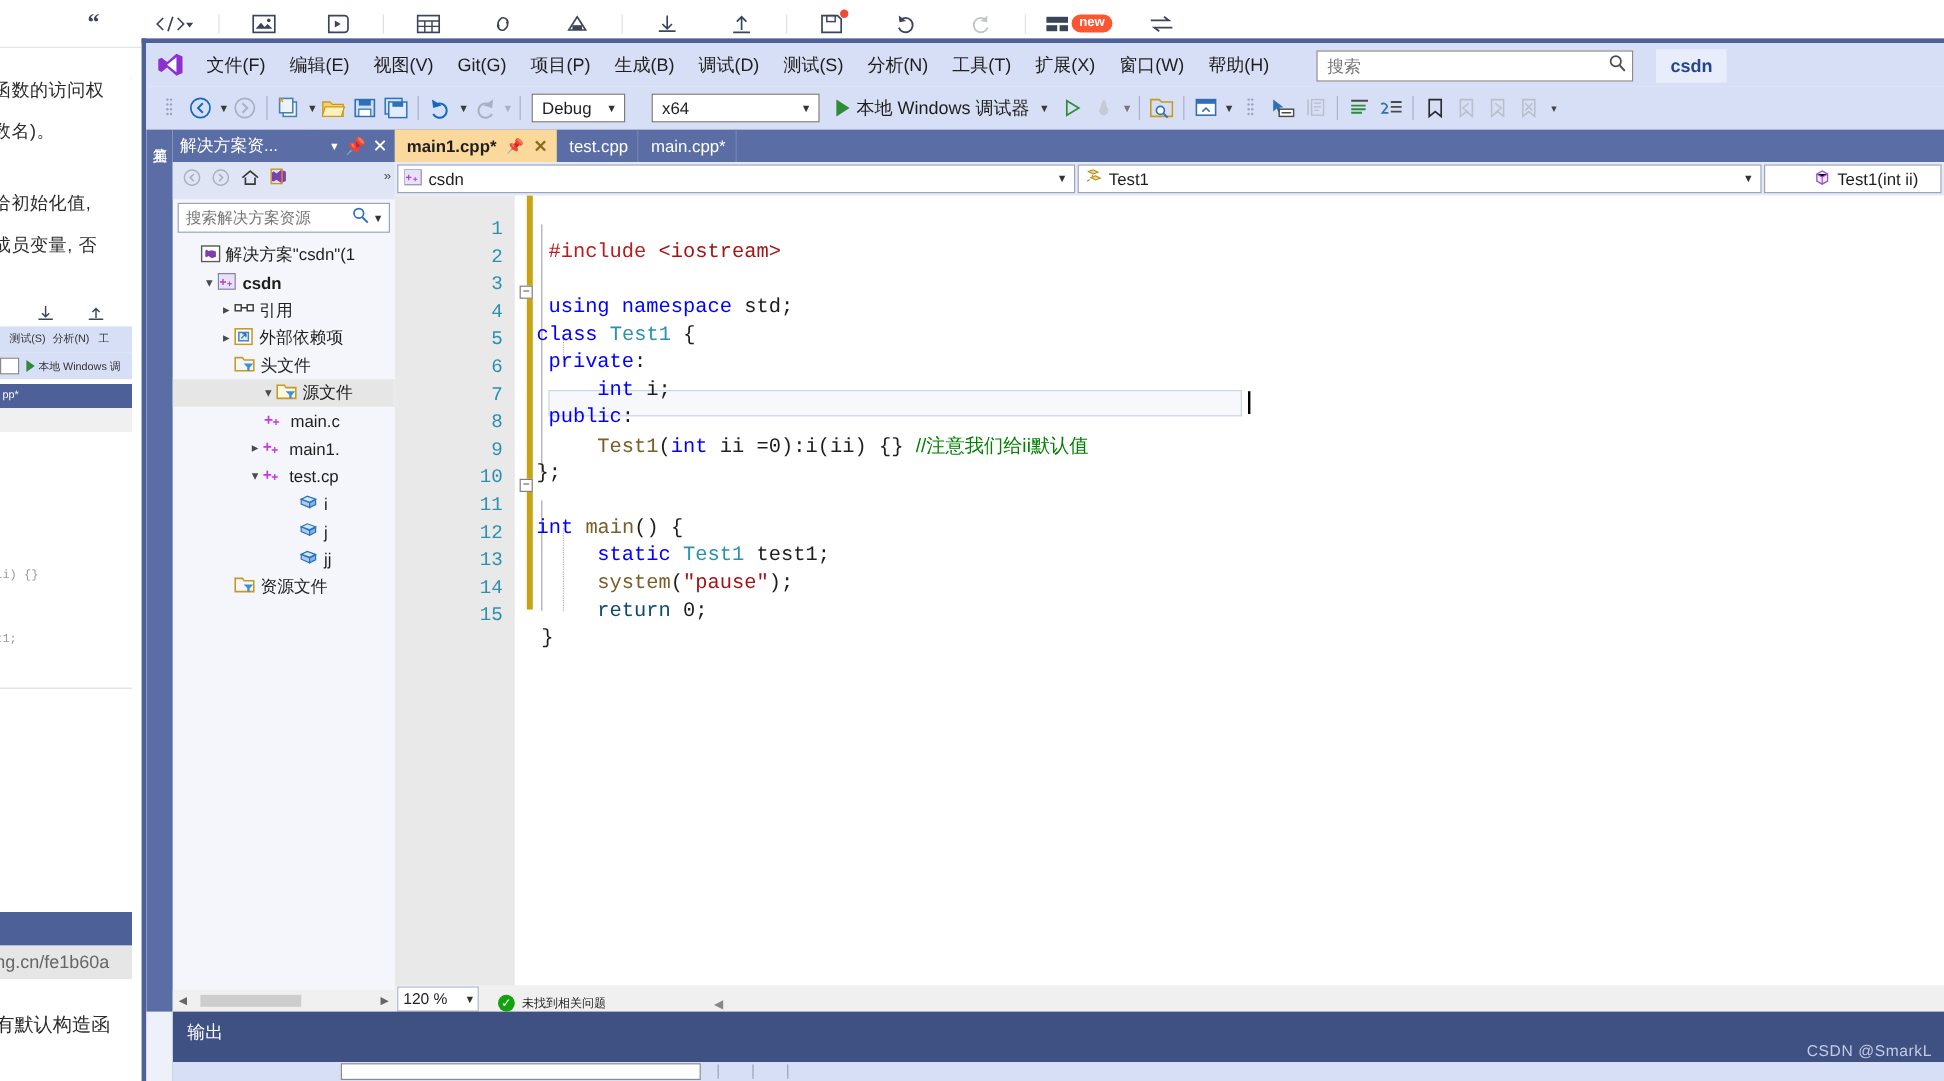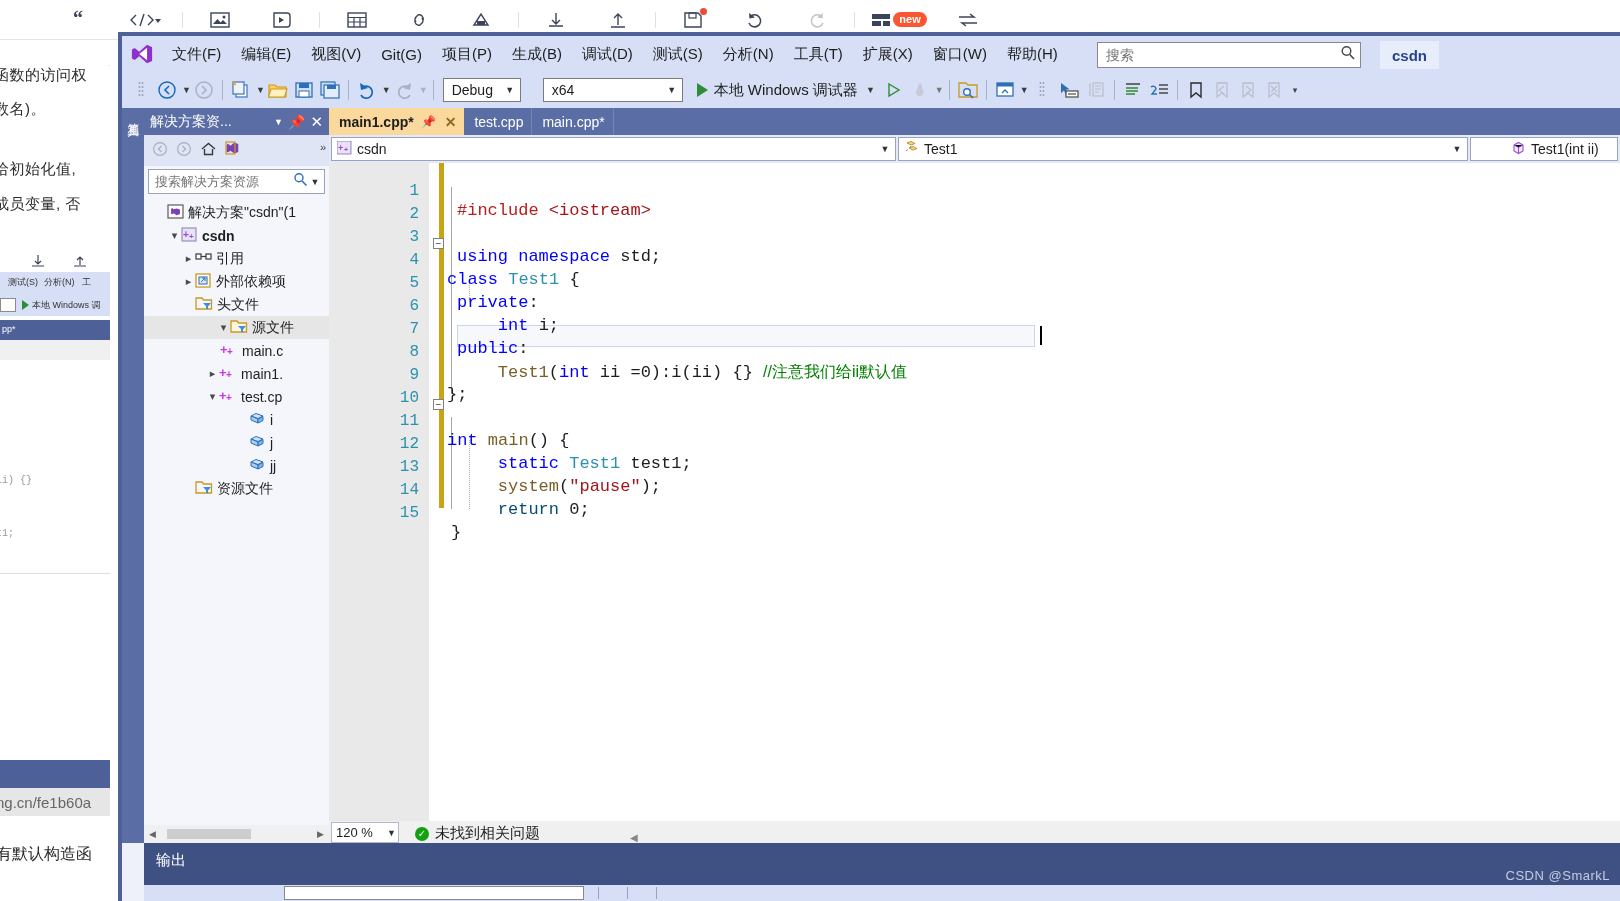--- a/index.html
+++ b/index.html
@@ -199,21 +199,21 @@
 
   .statusrow { position:absolute; left:207px; bottom:58px; right:0; height:22px;
                background:#f0f0f0; display:flex; align-items:flex-end; gap:0; }
   .zoom-combo { width:68px; height:21px; border:1px solid #b0b7cc; background:#fff;
                 display:flex; align-items:center; font-size:13px; color:#1e1e1e;
                 padding:0 2px 0 4px; margin-left:2px; }
   .zoom-combo .zv { flex:1; }
   .ok-dot { width:14px; height:14px; border-radius:50%; background:#13a10e;
             color:#fff; font-size:10px; display:flex; align-items:center;
             justify-content:center; }
-  .status-txt { font-size:15px; color:#1e1e1e; white-space:nowrap; }
+  .status-txt { font-size:10px; color:#1e1e1e; white-space:nowrap; }
 
   
   .outpanel { position:absolute; left:22px; bottom:0; right:0; height:58px;
               background:#3f5183; }
   .out-title { color:#ffffff; font-size:15px; padding:8px 0 0 12px; }
   .out-body { position:absolute; left:0; bottom:0; right:0; height:16px;
               background:#d6dff5; display:flex; align-items:center; }
   .out-combo { margin-left:140px; width:300px; height:14px; background:#fff;
                border:1px solid #8a8a8a; }
   .out-sep { width:1px; height:12px; background:#9aa3bb; margin:0 14px; }

